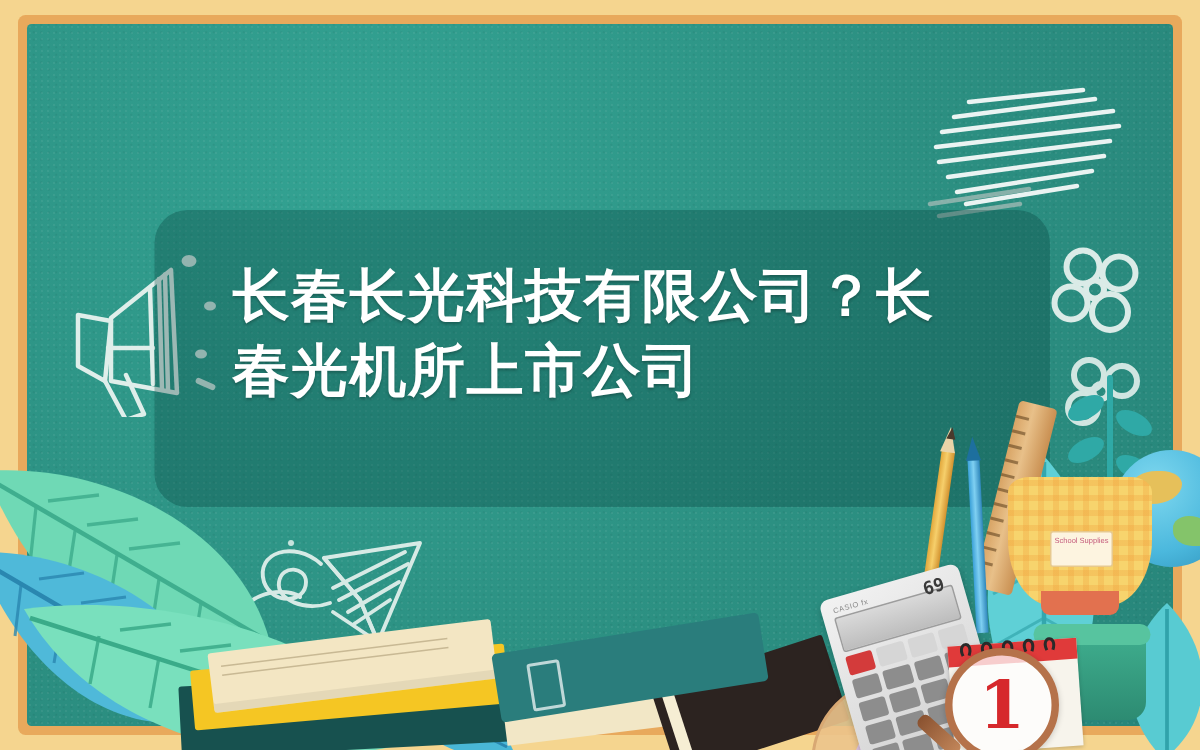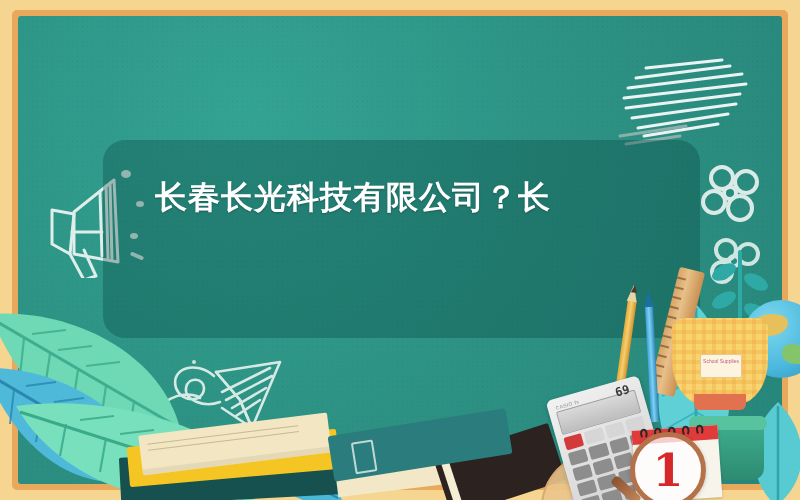--- a/index.html
+++ b/index.html
@@ -72,21 +72,21 @@
     border-radius: 22px 22px 22px 22px;
   }
 
   
   .headline {
     position: absolute;
     left: 155px;
     top: 172px;
     width: 500px;
     color: #ffffff;
-    font-size: 32px;
+    font-size: 38px;
     line-height: 50px;
     font-weight: bold;
     letter-spacing: 1px;
     text-shadow: 0 1px 2px rgba(0,0,0,.25);
     font-family: "DejaVu Sans", "Liberation Sans", sans-serif;
   }
 
   
   .chalk { position: absolute; pointer-events: none; }
   .chalk svg { display: block; }
@@ -509,20 +509,21 @@
         </g>
         <circle cx="94" cy="16" r="2" fill="#eef6f3" opacity=".8"></circle>
       </svg>
     </div>
 
     <div class="text-panel" style="left:85px; top:124px; width:597px; height:198px;"></div>
   </div>
 
   <div class="headline">
     <div>长春长光科技有限公司？长</div>
+    <div>春光机所上市公司</div>
   </div>
 
   <div class="leaf leaf-a">
     <svg width="230" height="180" viewBox="0 0 230 180">
       <path d="M10 14 C90 8, 180 52, 200 128 C140 162, 52 122, 10 14 Z" fill="#6fd9b5"></path>
       <path d="M14 20 L196 126" stroke="#3fae8e" stroke-width="3" fill="none"></path>
       <g stroke="#3fae8e" stroke-width="2.2" fill="none" opacity=".85">
         <path d="M44 38 L40 76"></path>
           <path d="M70 54 L64 94"></path>
           <path d="M98 70 L92 110"></path>

